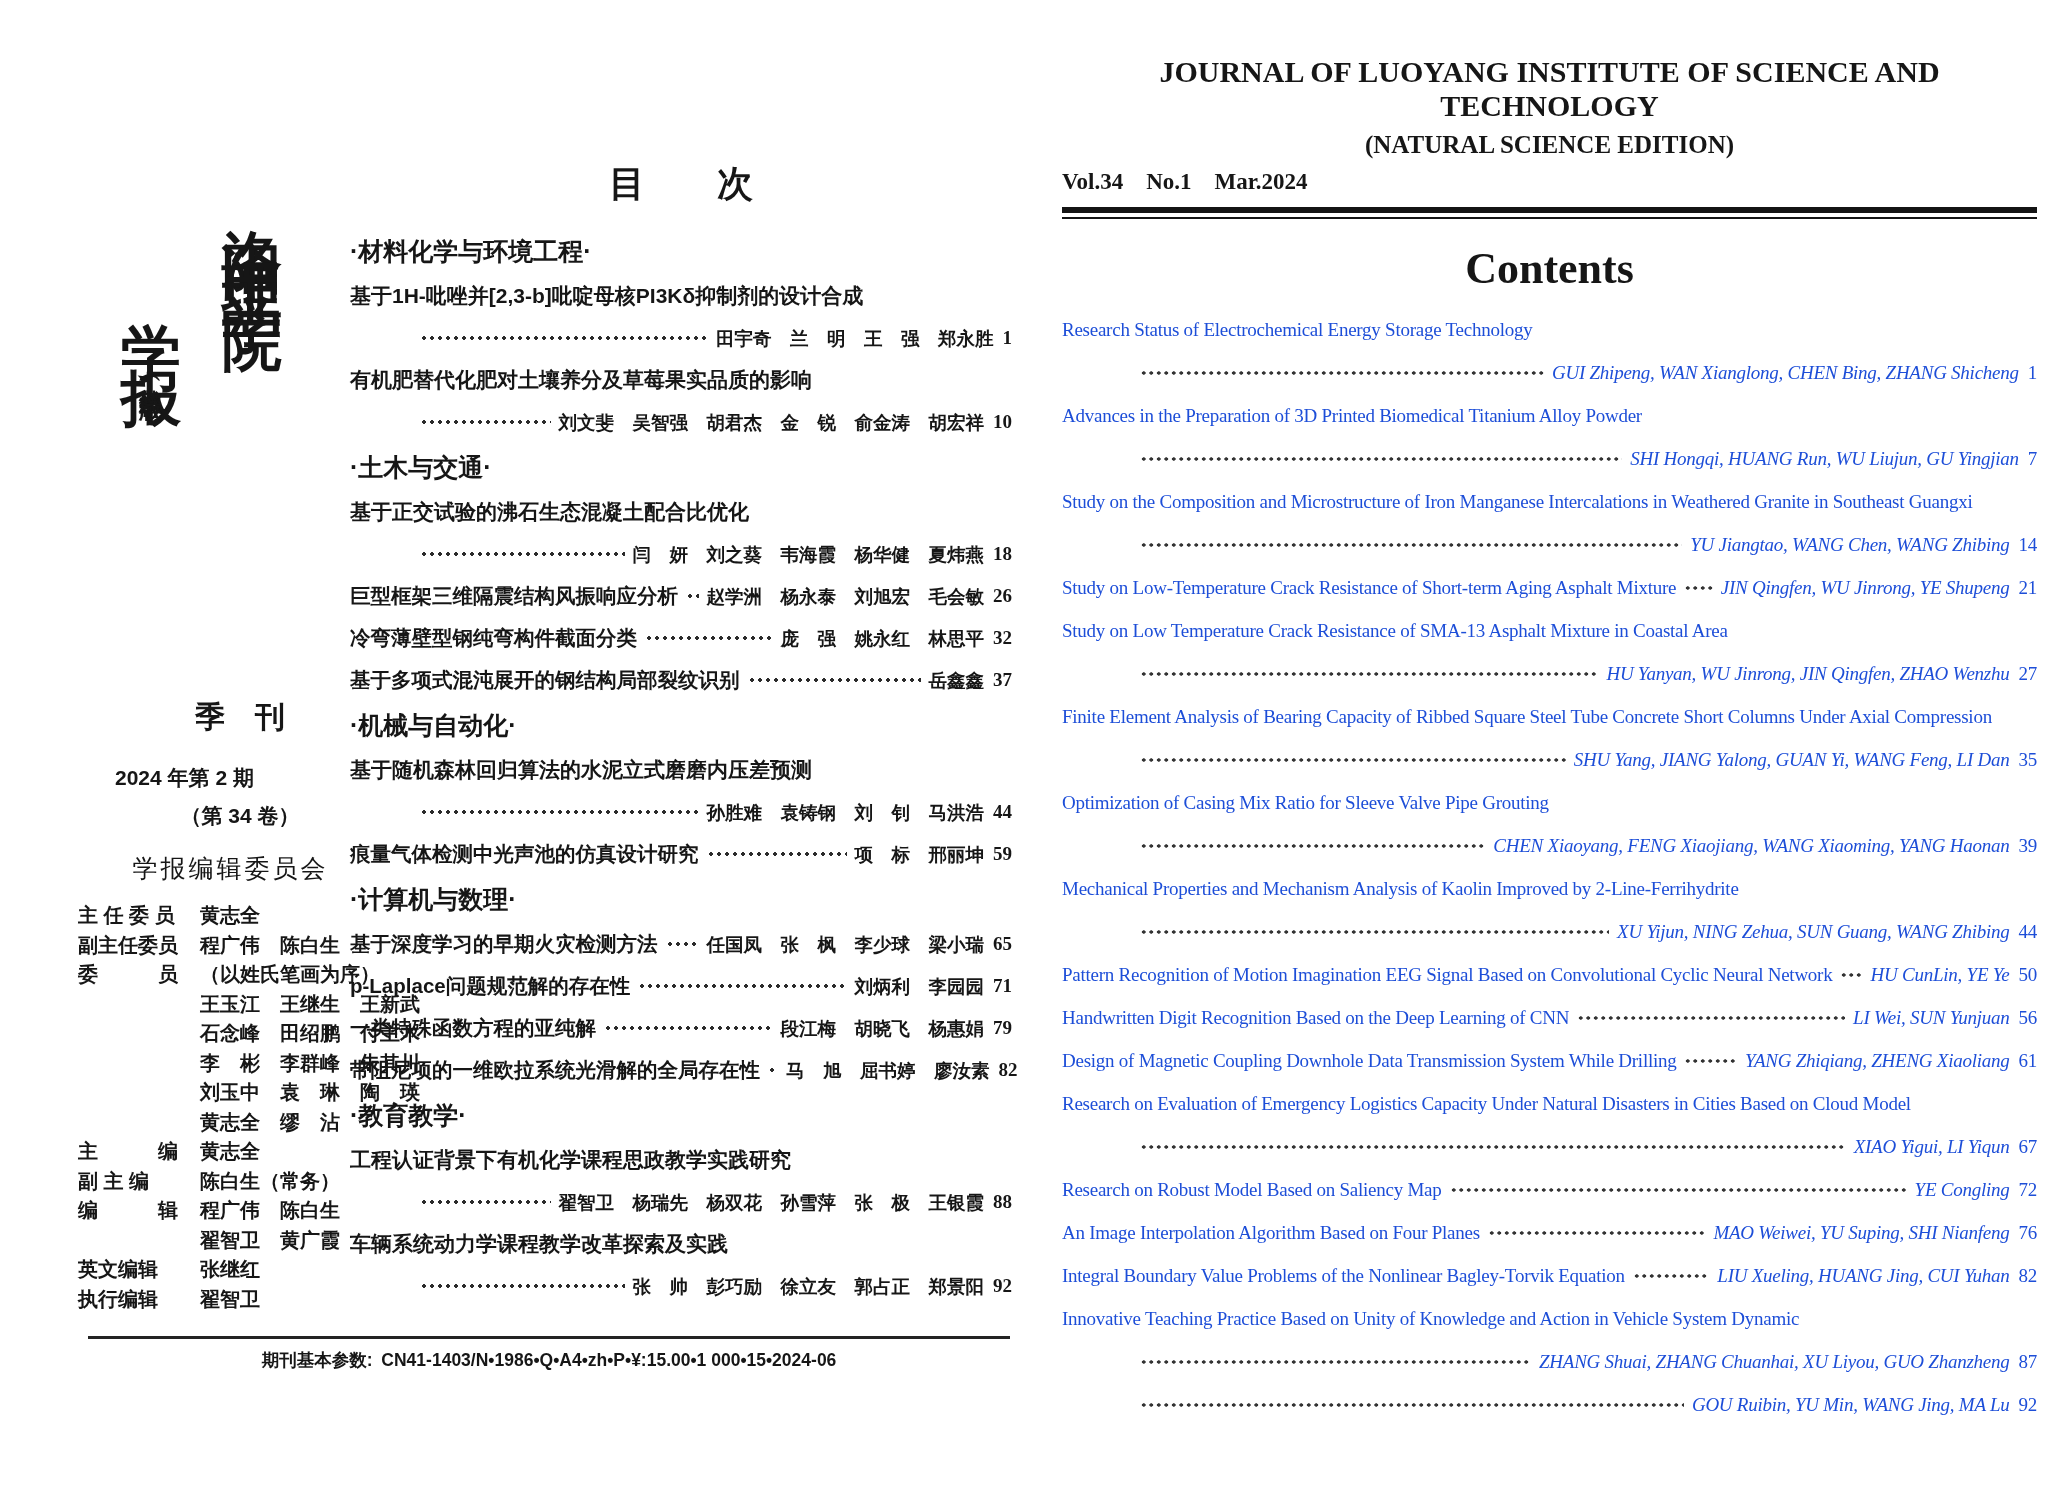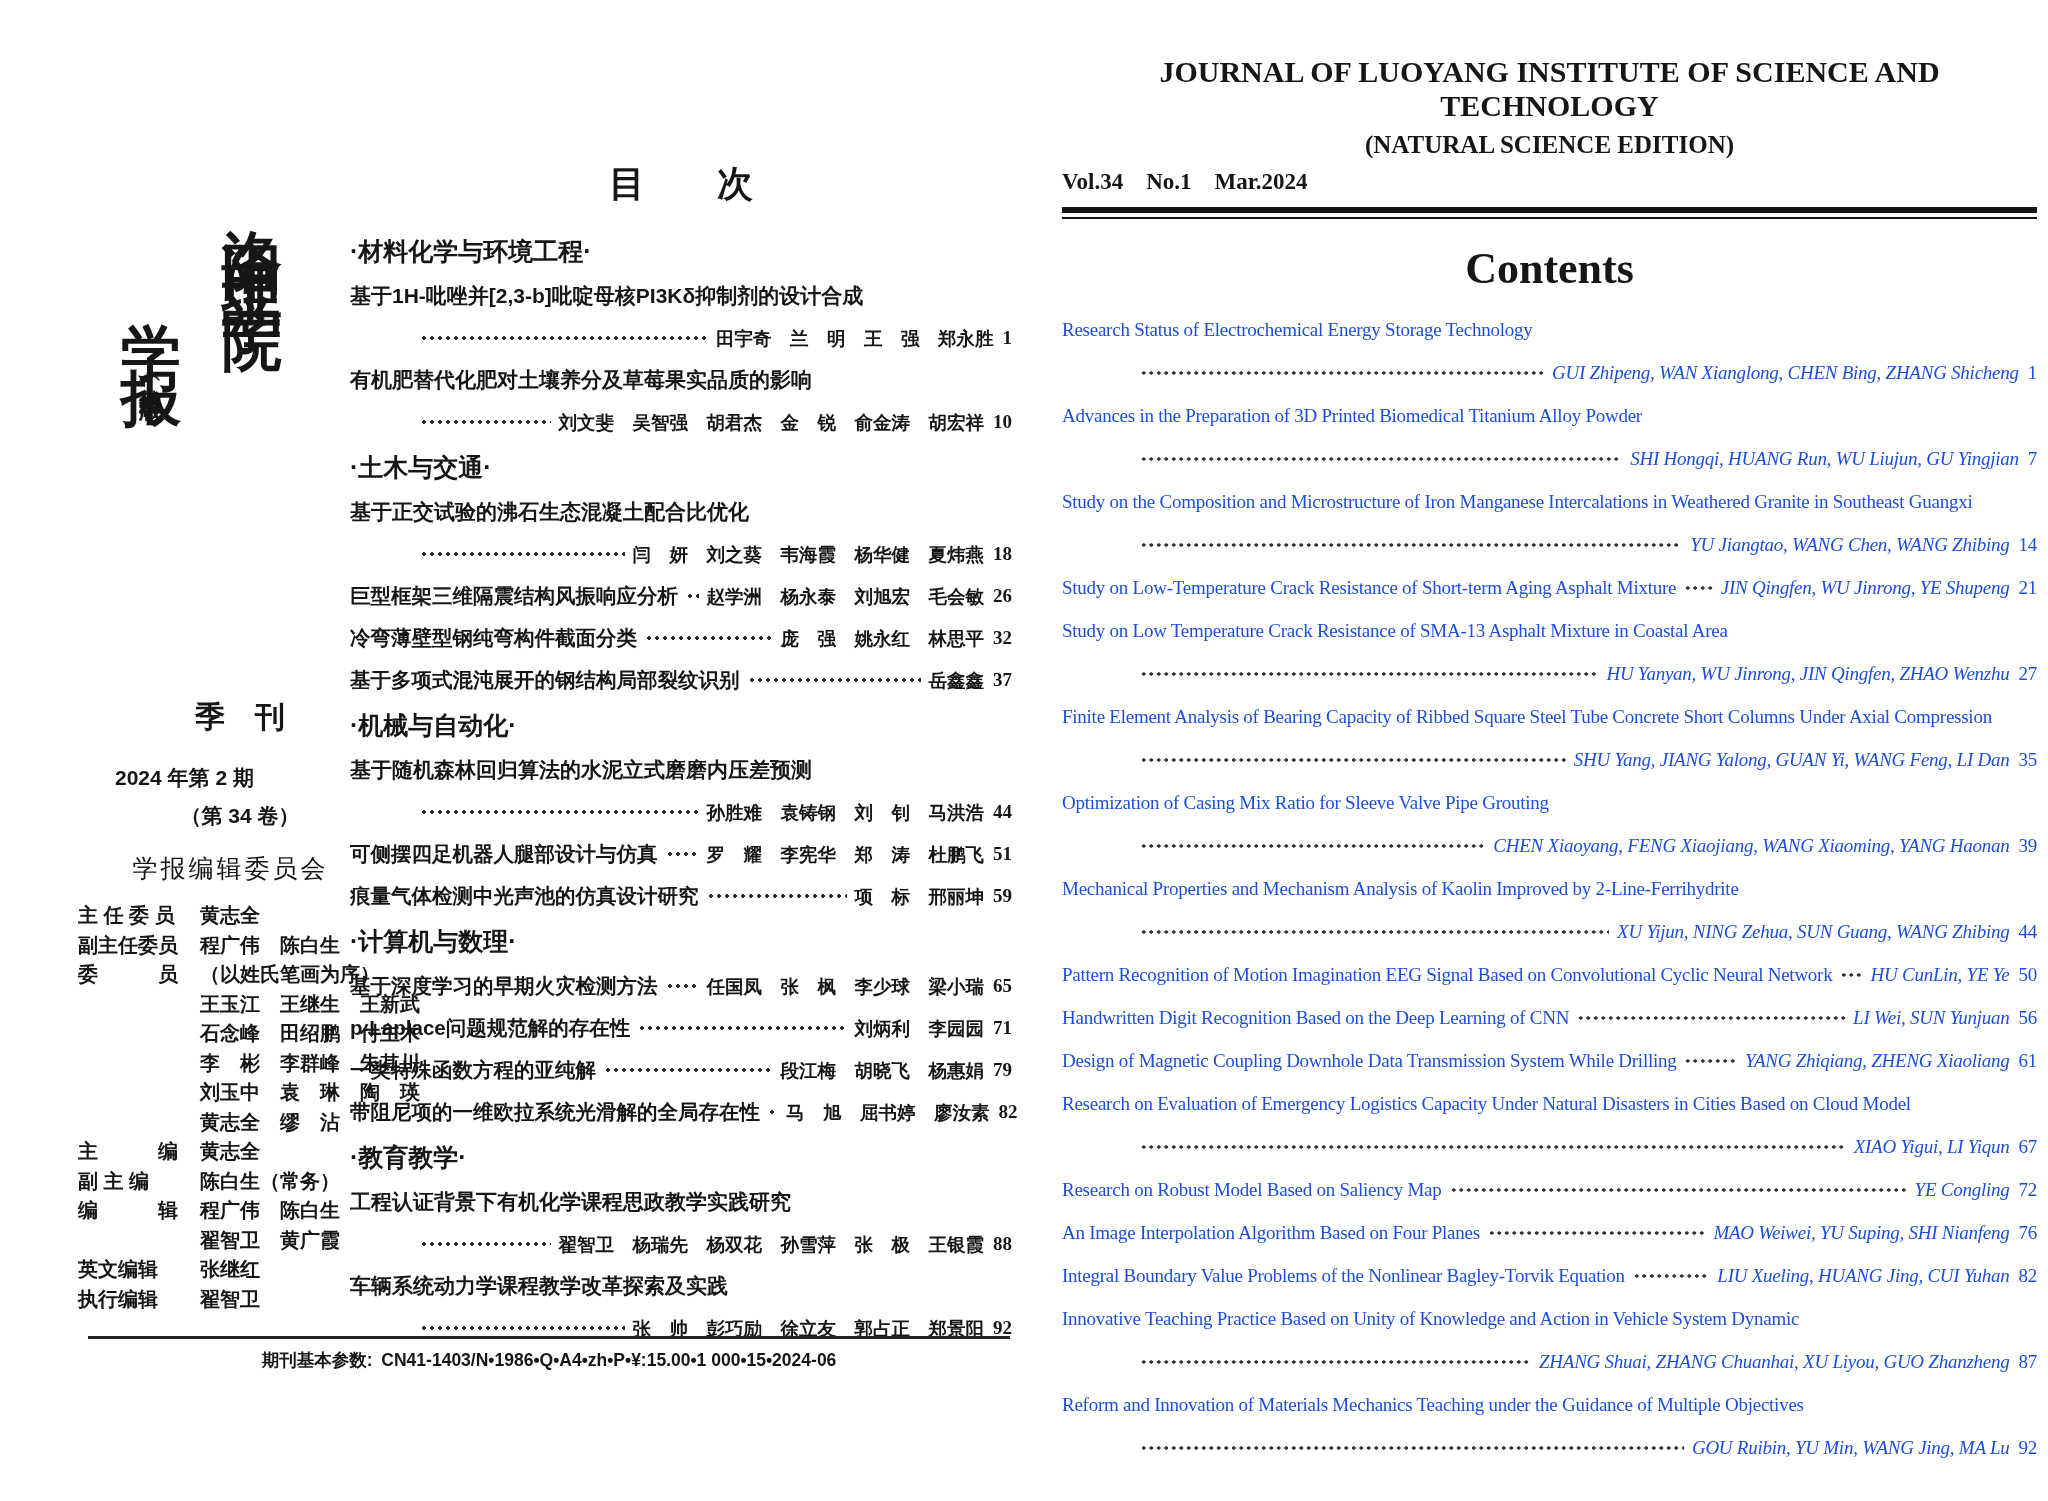--- a/index.html
+++ b/index.html
@@ -189,26 +189,20 @@
         </div>
         <div class="toc-section">·机械与自动化·</div>
         <div class="toc-item-title">基于随机森林回归算法的水泥立式磨磨内压差预测</div>
         <div class="toc-line">
           <span class="toc-indent"></span>
           <span class="dots"></span>
           <span class="toc-authors">孙胜难　袁铸钢　刘　钊　马洪浩</span>
           <span class="toc-page">44</span>
         </div>
         <div class="toc-line">
-          <span class="toc-item-title-inline">可侧摆四足机器人腿部设计与仿真</span>
-          <span class="dots"></span>
-          <span class="toc-authors">罗　耀　李宪华　郑　涛　杜鹏飞</span>
-          <span class="toc-page">51</span>
-        </div>
-        <div class="toc-line">
           <span class="toc-item-title-inline">痕量气体检测中光声池的仿真设计研究</span>
           <span class="dots"></span>
           <span class="toc-authors">项　标　邢丽坤</span>
           <span class="toc-page">59</span>
         </div>
         <div class="toc-section">·计算机与数理·</div>
         <div class="toc-line">
           <span class="toc-item-title-inline">基于深度学习的早期火灾检测方法</span>
           <span class="dots"></span>
           <span class="toc-authors">任国凤　张　枫　李少球　梁小瑞</span>
@@ -379,22 +373,19 @@
       <div class="c-line">
         <span class="c-title">Innovative Teaching Practice Based on Unity of Knowledge and Action in Vehicle System Dynamic</span>
       </div>
       <div class="c-line">
         <span class="c-indent"></span>
         <span class="dots dots-e"></span>
         <span class="c-authors">ZHANG Shuai, ZHANG Chuanhai, XU Liyou, GUO Zhanzheng</span>
         <span class="c-page">87</span>
       </div>
       <div class="c-line">
-        <span class="c-title">Reform and Innovation of Materials Mechanics Teaching under the Guidance of Multiple Objectives</span>
-      </div>
-      <div class="c-line">
         <span class="c-indent"></span>
         <span class="dots dots-e"></span>
         <span class="c-authors">GOU Ruibin, YU Min, WANG Jing, MA Lu</span>
         <span class="c-page">92</span>
       </div>
     </div>
 </div>
 
 </body></html>

